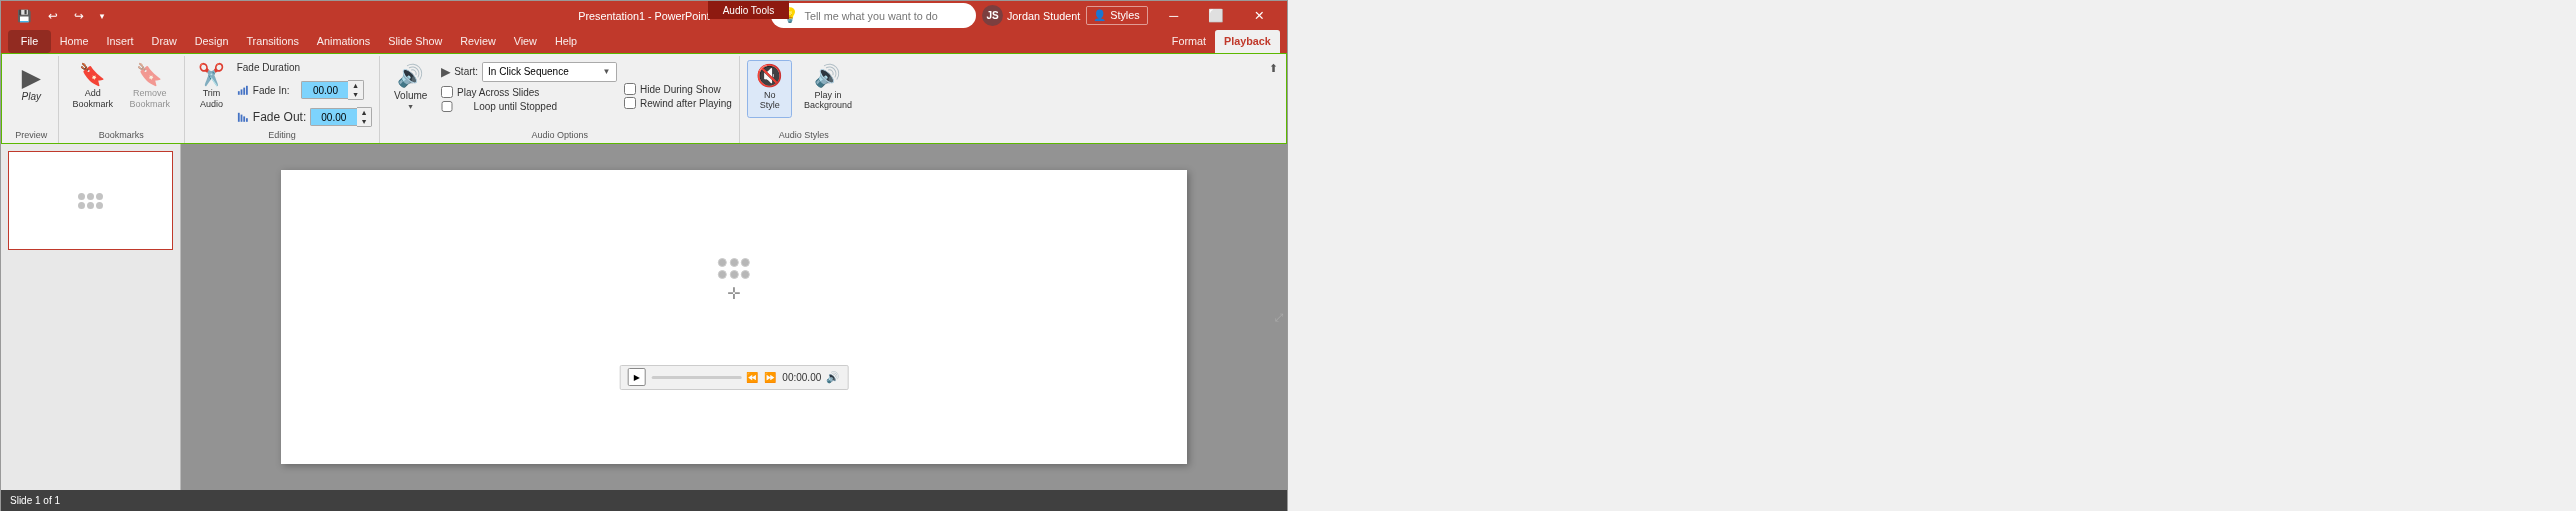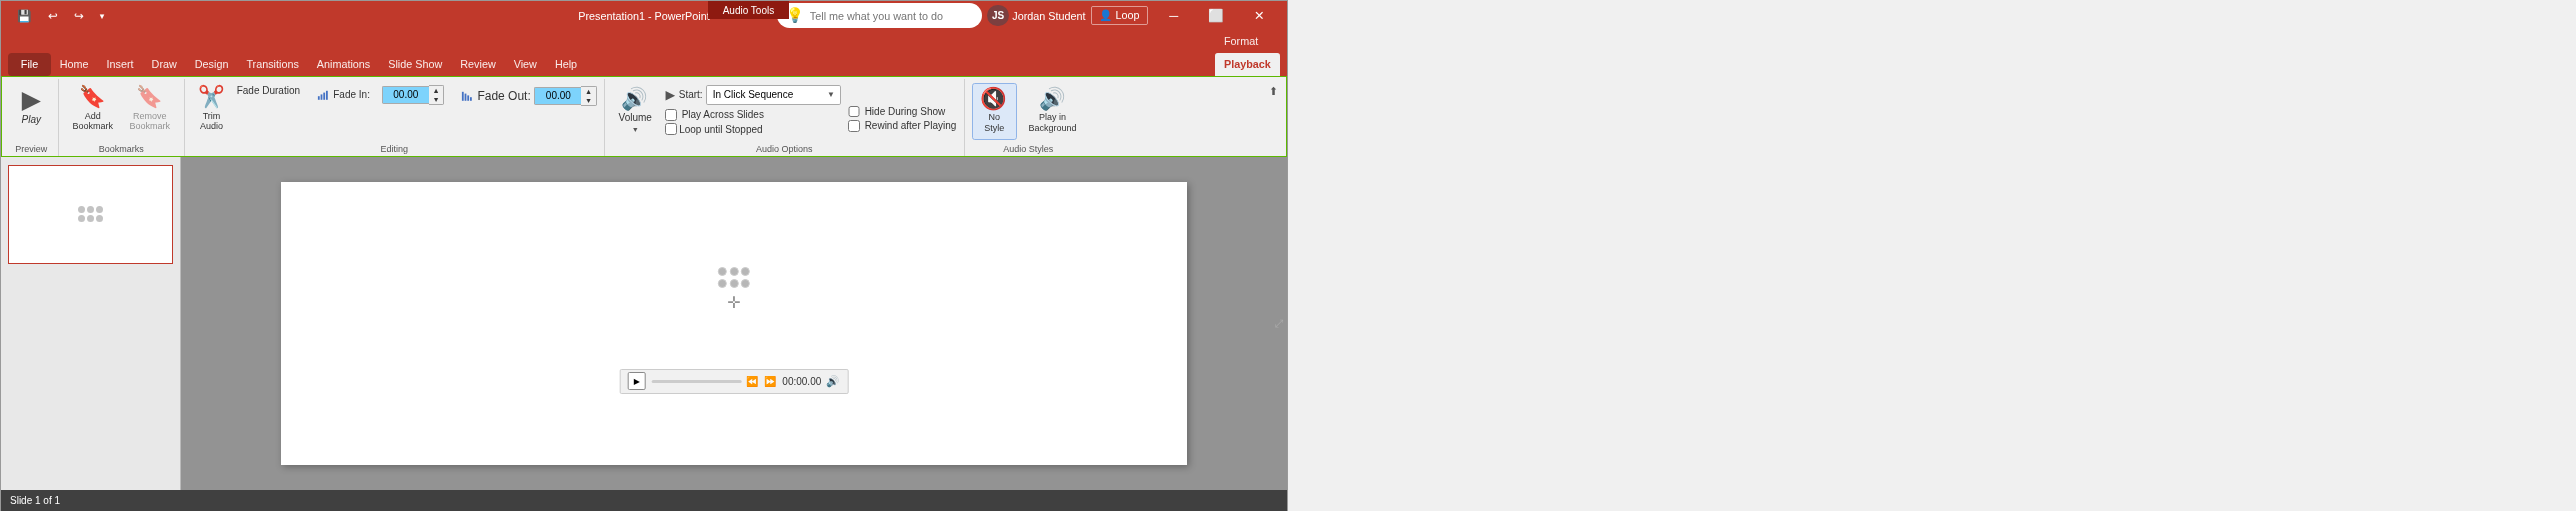--- a/index.html
+++ b/index.html
@@ -288,21 +288,21 @@
         <div class="tell-me-box">
           <span>💡</span>
           <input class="tell-me-input" type="text" placeholder="Tell me what you want to do" style="">
         </div>
         <div style="display:flex;align-items:center;gap:3.6px; color:white; font-size:10.8px;">
           <div class="user-avatar">JS</div>
           <span style="color:white;font-size:10.8px;">Jordan Student</span>
         </div>
         <button class="tb-btn" style="background:none;border:0.9px solid rgba(255,255,255,0.5);border-radius:1.8px;font-size:10.8px;padding:1.8px 7.2px;">
           <span>👤</span>
-          <span>Loop</span>
+          <span>Styles</span>
         </button>
         <div class="window-controls">
           <button class="win-btn">─</button>
           <button class="win-btn">⬜</button>
           <button class="win-btn close">✕</button>
         </div>
       </div>
     </div>
 
     <div style="display:flex; align-items:flex-end; background:#c0392b; padding:0 7.2px; position:relative;">
@@ -313,21 +313,21 @@
         <div class="tab" style="font-size:10.8px; color:rgba(255,255,255,0.9); padding:5.4px 9px; cursor:pointer;">Home</div>
         <div class="tab" style="font-size:10.8px; color:rgba(255,255,255,0.9); padding:5.4px 9px; cursor:pointer;">Insert</div>
         <div class="tab" style="font-size:10.8px; color:rgba(255,255,255,0.9); padding:5.4px 9px; cursor:pointer;">Draw</div>
         <div class="tab" style="font-size:10.8px; color:rgba(255,255,255,0.9); padding:5.4px 9px; cursor:pointer;">Design</div>
         <div class="tab" style="font-size:10.8px; color:rgba(255,255,255,0.9); padding:5.4px 9px; cursor:pointer;">Transitions</div>
         <div class="tab" style="font-size:10.8px; color:rgba(255,255,255,0.9); padding:5.4px 9px; cursor:pointer;">Animations</div>
         <div class="tab" style="font-size:10.8px; color:rgba(255,255,255,0.9); padding:5.4px 9px; cursor:pointer;">Slide Show</div>
         <div class="tab" style="font-size:10.8px; color:rgba(255,255,255,0.9); padding:5.4px 9px; cursor:pointer;">Review</div>
         <div class="tab" style="font-size:10.8px; color:rgba(255,255,255,0.9); padding:5.4px 9px; cursor:pointer;">View</div>
         <div class="tab" style="font-size:10.8px; color:rgba(255,255,255,0.9); padding:5.4px 9px; cursor:pointer;">Help</div>
-        <div style="margin-left:auto; display:flex;flex-direction:column;">
+        <div style="margin-left:auto; display:flex;">
           <div class="tab" style="font-size:10.8px; color:rgba(255,255,255,0.9); padding:5.4px 9px; cursor:pointer;">Format</div>
           <div class="tab active" style="font-size:10.8px; padding:5.4px 9px; cursor:pointer; background:#f0f0f0; color:#c0392b; font-weight:600; border-radius:2.7px 2.7px 0 0;">Playback</div>
         </div>
       </div>
     </div>
   </div>
 
   <div class="ribbon" style="display:flex; background:#f0f0f0; border-bottom:0.9px solid #ccc; padding:3.6px 3.6px 0; min-height:81px; outline:2.2px solid #5cb800; outline-offset:-1.8px;">
 
     <div class="ribbon-group" style="padding:3.6px 7.2px 16px; border-right:0.9px solid #d0d0d0; min-width:48px; position:relative; display:flex; flex-direction:column; align-items:center;">
@@ -351,21 +351,21 @@
       </div>
       <span class="group-label" style="font-size:9px; color:#555; position:absolute; bottom:2.7px; left:0; right:0; text-align:center;">Bookmarks</span>
     </div>
 
     <div class="ribbon-group" style="padding:3.6px 7.2px 16px; border-right:0.9px solid #d0d0d0; position:relative; display:flex; flex-direction:column; align-items:flex-start;">
       <div style="display:flex; align-items:flex-start; gap:5.4px;">
         <button class="big-btn" style="flex-direction:column; display:flex; align-items:center; gap:1.8px; background:none; border:0.9px solid transparent; border-radius:2.7px; cursor:pointer; padding:3.6px 5.4px; min-width:39px;">
           <span style="font-size:21.5px; color:#555; line-height:1;">✂️</span>
           <span style="font-size:9px; color:#333; text-align:center; line-height:1.2;">Trim<br>Audio</span>
         </button>
-        <div style="display:flex; flex-direction:row; gap:17px; padding-top:1.8px;">
+        <div style="display:flex; flex-direction:column; gap:4px; padding-top:1.8px;">
           <span style="font-size:10px; color:#333; margin-bottom:3.6px;">Fade Duration</span>
 
           <div class="fade-row" style="display:flex; align-items:center; gap:3.6px; margin-bottom:2.7px;">
             <span style="display:inline-block; width:12.6px; height:12.6px;">
               <svg width="12.6" height="12.6" viewBox="0 0 14 14">
                 <rect x="1" y="8" width="2" height="4" fill="#4472c4"></rect>
                 <rect x="4" y="6" width="2" height="6" fill="#4472c4"></rect>
                 <rect x="7" y="4" width="2" height="8" fill="#4472c4"></rect>
                 <rect x="10" y="2" width="2" height="10" fill="#4472c4"></rect>
               </svg>
@@ -423,29 +423,29 @@
               <span style="font-size:10px;">In Click Sequence</span>
               <span class="start-select-arrow" style="margin-left:auto; font-size:8px;">▼</span>
             </div>
           </div>
 
           <label class="checkbox-row" style="display:flex; align-items:center; gap:4.5px; font-size:10px; color:#333; cursor:pointer;">
             <input type="checkbox" style="">
             <span>Play Across Slides</span>
           </label>
 
-          <label class="checkbox-row" style="display:flex; align-items:flex-end; gap:2px; font-size:10px; color:#333; cursor:pointer;">
+          <label class="checkbox-row" style="display:flex; align-items:flex-end; gap:21px; font-size:10px; color:#333; cursor:pointer;">
             <input type="checkbox" style="">
             <span>Loop until Stopped</span>
           </label>
         </div>
 
         <div style="display:flex; flex-direction:column; gap:2.7px; padding-top:23px;">
 
-          <label class="checkbox-row" style="display:flex; align-items:center; gap:4.5px; font-size:10px; color:#333; cursor:pointer;">
+          <label class="checkbox-row" style="display:flex; align-items:flex-end; gap:4.5px; font-size:10px; color:#333; cursor:pointer;">
             <input type="checkbox" style="">
             <span>Hide During Show</span>
           </label>
 
           <label class="checkbox-row" style="display:flex; align-items:center; gap:4.5px; font-size:10px; color:#333; cursor:pointer;">
             <input type="checkbox" style="">
             <span>Rewind after Playing</span>
           </label>
         </div>
       </div>

